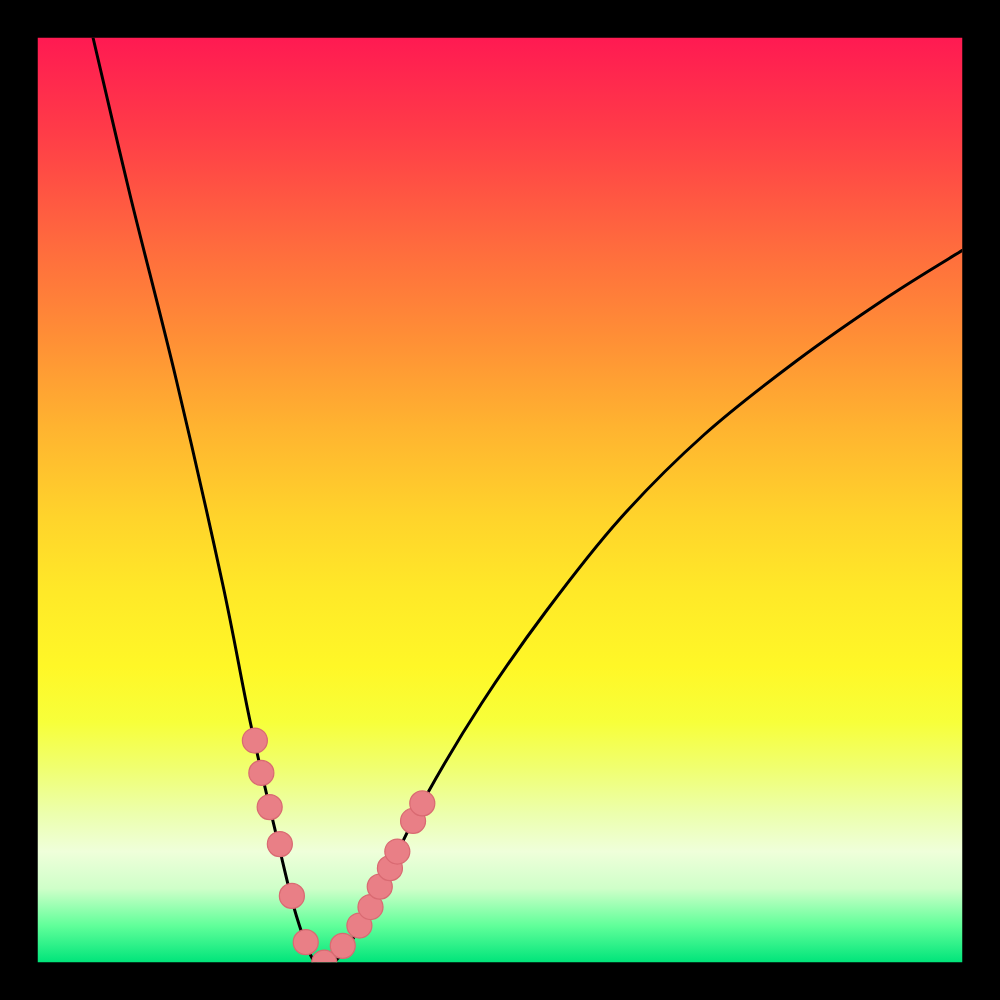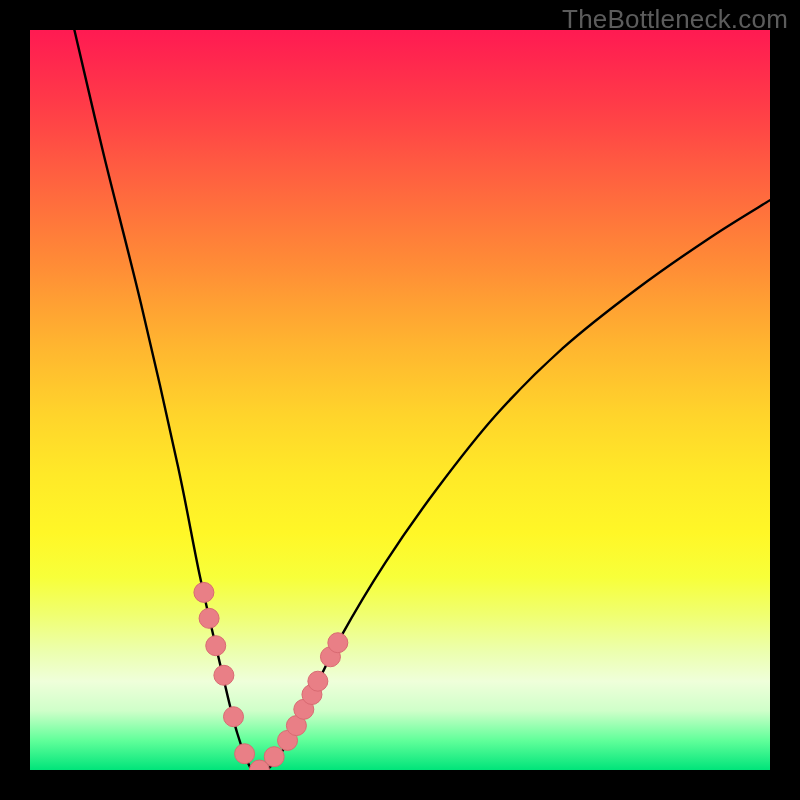--- a/index.html
+++ b/index.html
@@ -67,21 +67,20 @@
     font-size: 26px;
     color: #5c5c5c;
     font-weight: 500;
     letter-spacing: 0.2px;
   }
 </style>
 </head>
 <body>
 
 <div class="frame">
-  <div class="watermark">TheBottleneck.com</div>
 
   <div class="plot-area">
     <div class="gradient"></div>
     <svg class="curve" viewBox="0 0 740 740" preserveAspectRatio="none">
       <path id="curve-path" fill="none" stroke-width="2.4" stroke-linecap="round" d="M 44.4 0 C 49.33333333333333 20.96666666666668, 62.9 80.16666666666674, 74 125.80000000000007 C 85.1 171.4333333333334, 98.66666666666667 222.00000000000003, 111 273.8 C 123.33333333333333 325.6, 138.13333333333333 390.9666666666667, 148 436.6 C 157.86666666666667 482.23333333333335, 162.8 513.0666666666667, 170.20000000000002 547.6 C 177.60000000000002 582.1333333333333, 186.23333333333335 617.9, 192.4 643.8 C 198.56666666666666 669.6999999999999, 202.26666666666668 686.9666666666667, 207.20000000000002 703 C 212.13333333333335 719.0333333333333, 217.06666666666666 733.8333333333334, 222 740 C 226.93333333333334 746.1666666666666, 230.63333333333335 744.9333333333334, 236.8 740 C 242.96666666666667 735.0666666666666, 251.6 722.7333333333333, 259 710.4 C 266.4 698.0666666666666, 272.56666666666666 683.2666666666667, 281.2 666 C 289.8333333333333 648.7333333333333, 298.4666666666667 629, 310.8 606.8 C 323.1333333333333 584.5999999999999, 339.16666666666663 557.4666666666666, 355.2 532.8 C 371.23333333333335 508.1333333333333, 388.50000000000006 483.4666666666667, 407.00000000000006 458.8 C 425.50000000000006 434.1333333333333, 445.23333333333335 408.23333333333335, 466.2 384.8 C 487.16666666666663 361.3666666666667, 509.3666666666666 339.16666666666674, 532.8 318.20000000000005 C 556.2333333333332 297.23333333333335, 582.1333333333332 277.5, 606.8 259 C 631.4666666666667 240.5, 658.6 222.00000000000006, 680.8000000000001 207.20000000000005 C 703.0000000000001 192.40000000000003, 730.1333333333333 176.36666666666662, 740 170.19999999999993" stroke="#000000"></path>
       <g id="markers">
           <circle cx="173.89999999999998" cy="562.4" r="10" fill="#e97f86" stroke="#d96a72" stroke-width="1"></circle>
           <circle cx="179.07999999999998" cy="588.3" r="10" fill="#e97f86" stroke="#d96a72" stroke-width="1"></circle>
           <circle cx="185.74" cy="615.68" r="10" fill="#e97f86" stroke="#d96a72" stroke-width="1"></circle>
           <circle cx="193.88" cy="645.28" r="10" fill="#e97f86" stroke="#d96a72" stroke-width="1"></circle>

